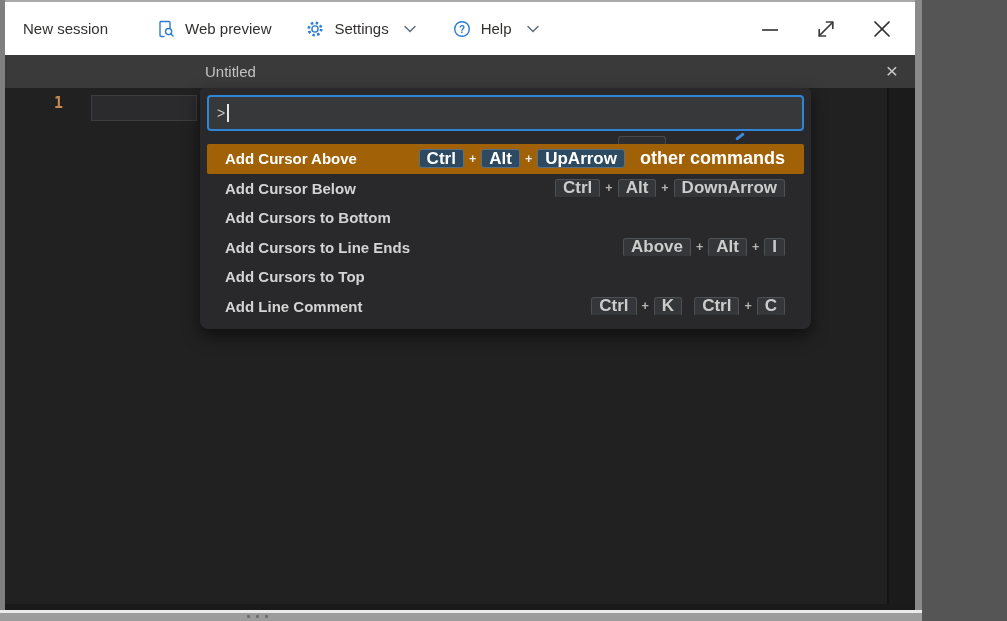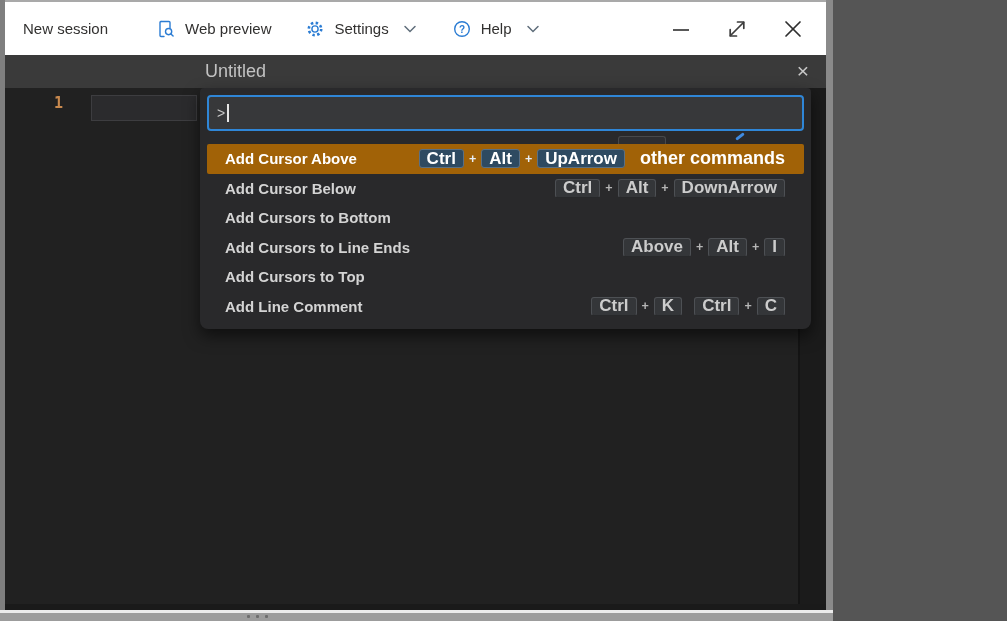--- a/index.html
+++ b/index.html
@@ -1,17 +1,17 @@
 <!DOCTYPE html>
 <html><head>
 <meta charset="utf-8">
 <style>
   html,body{margin:0;padding:0;background:#555;}
   .screen{
-    position:relative;width:833px;height:621px;overflow:hidden;
+    position:relative;width:922px;height:621px;overflow:hidden;
     background:#1a1a1a;font-family:"Liberation Sans",sans-serif;
     -webkit-font-smoothing:antialiased;
   }
   
   .border-top{position:absolute;left:0;top:0;right:0;height:2px;background:#a9a9a9;}
   .border-left{position:absolute;left:0;top:0;bottom:0;width:5px;background:#7f7f7f;}
   .border-right{position:absolute;right:0;top:0;bottom:0;width:7px;background:#8a8a8a;}
   .bottom-white{position:absolute;left:0;right:0;bottom:8px;height:3px;background:#ebebeb;}
   .bottom-gray{position:absolute;left:0;right:0;bottom:0;height:8px;background:#9c9c9c;}
   .grip-dot{position:absolute;bottom:3px;width:3px;height:3px;background:#6e6e6e;border-radius:1px;}
@@ -27,21 +27,21 @@
   .mi-gap{width:14px;}
   .chev{margin-left:4px;}
   .win-controls{margin-left:auto;display:flex;align-items:center;gap:30px;padding-right:20px;}
   .win-btn{width:26px;height:26px;display:flex;align-items:center;justify-content:center;}
 
   
   .tabbar{
     position:absolute;left:5px;right:7px;top:55px;height:33px;background:#3a3a3a;
     display:flex;align-items:center;box-sizing:border-box;
   }
-  .tab-title{margin-left:200px;color:#c2c2c2;font-size:18px;}
+  .tab-title{margin-left:200px;color:#c2c2c2;font-size:15px;}
   .tab-close{position:absolute;right:10px;top:3px;color:#c9c9c9;font-size:21px;line-height:26px;width:26px;text-align:center;}
 
   
   .editor{position:absolute;left:5px;right:7px;top:88px;bottom:17px;background:#212121;}
   .line-number{
     position:absolute;left:34px;top:6px;width:24px;text-align:right;
     color:#c8894e;font-family:"DejaVu Sans Mono",monospace;font-size:15px;font-weight:600;
   }
   .current-line-box{position:absolute;left:86px;top:7px;width:104px;height:24px;background:#2b2b2d;border:1px solid #3d3d40;}
   .scroll-strip{position:absolute;right:0;top:0;bottom:0;width:26px;background:#1b1b1b;border-left:2px solid #141414;}

